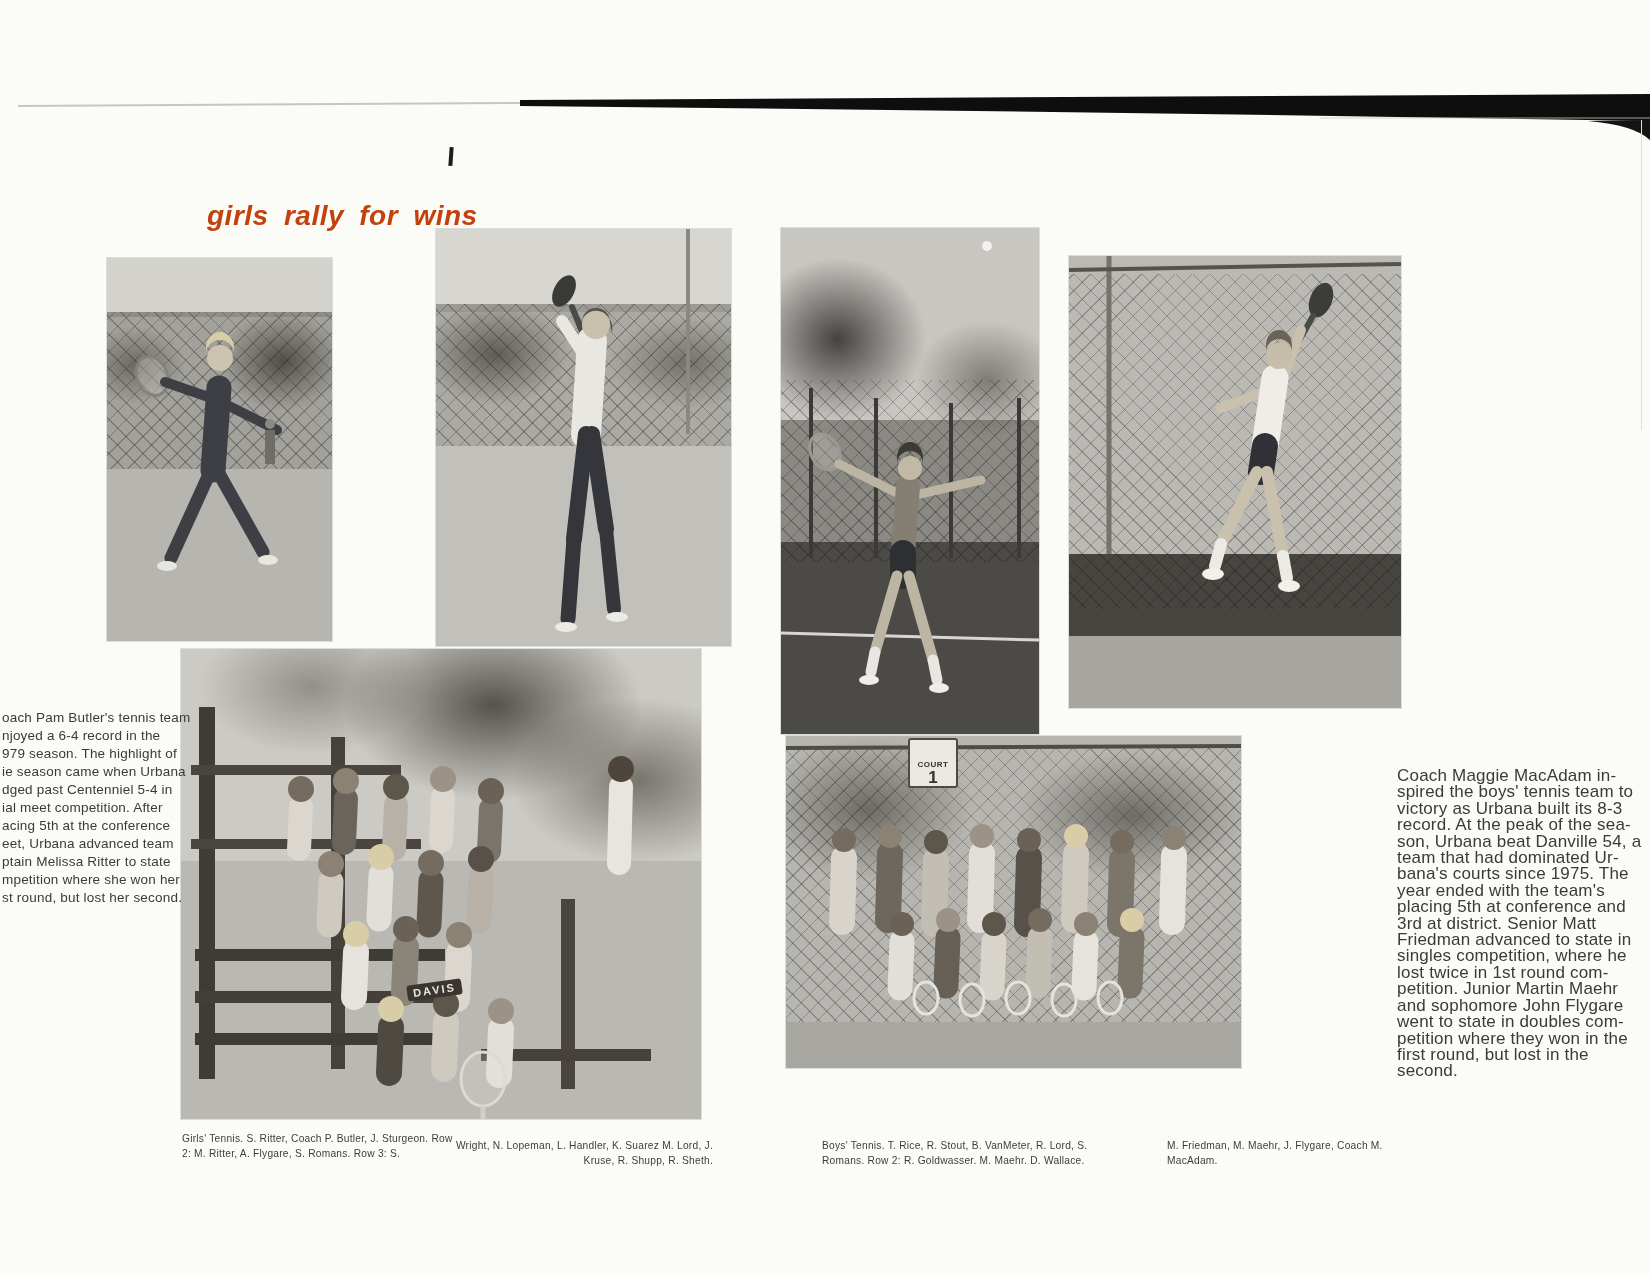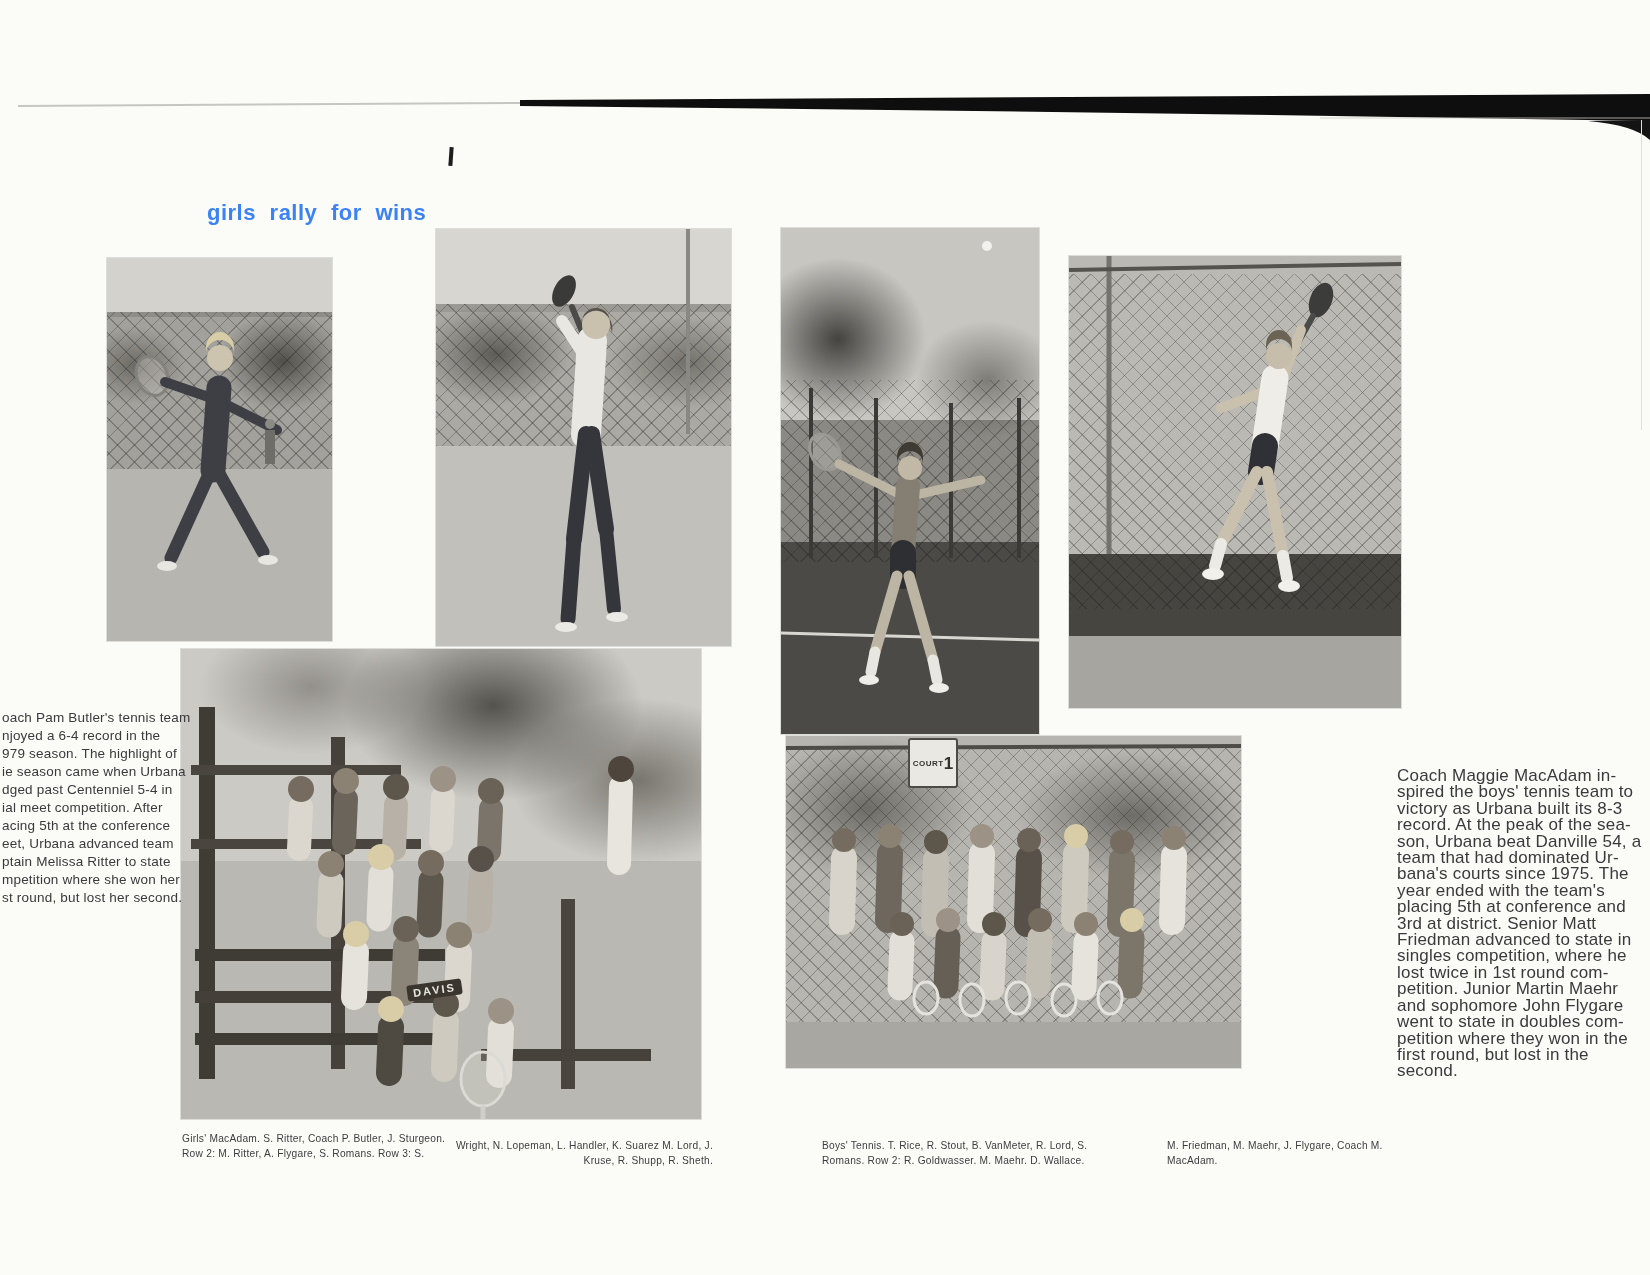--- a/index.html
+++ b/index.html
@@ -12,22 +12,22 @@
   .wedge-svg{position:absolute;left:0;top:94px;width:1650px;height:70px;}
   .watermark{
     position:absolute;left:946px;top:96px;width:430px;
     font-family:"Liberation Serif",serif;font-size:15px;color:#6f6f6b;
     letter-spacing:.4px;white-space:pre;
   }
   .edge-line-v{position:absolute;left:1641px;top:120px;width:1px;height:310px;background:#e0dfda;}
   .tick-mark{position:absolute;left:449px;top:147px;width:4px;height:19px;background:#1d1d1d;transform:rotate(4deg);}
   
   .headline{
-    position:absolute;font-weight:700;font-size:22px;color:#3b82f6;
-    letter-spacing:.5px;word-spacing:7px;white-space:pre;
+    position:absolute;font-weight:700;font-size:28px;color:#c2410c;
+    letter-spacing:.5px;word-spacing:7px;white-space:pre;font-style:italic;
   }
   #girls-title{left:207px;top:200px;}
   #boys-title{left:1056px;top:212px;}
   
   .article{position:absolute;white-space:pre;color:#3a3a3a;}
   #girls-article{left:2px;top:674px;font-size:13.5px;line-height:18px;letter-spacing:.2px;margin-top:35px;}
   #boys-article{left:1397px;top:768px;font-size:17px;line-height:16.4px;letter-spacing:.2px;}
   
   .caption{position:absolute;font-size:10.2px;line-height:14.5px;color:#3d3d3d;letter-spacing:.25px;}
   #girls-cap-1{left:182px;top:1132px;width:272px;}
@@ -72,21 +72,21 @@
       linear-gradient(#cccac5 0 45%, #bab8b2 45% 100%);}
   #photo-bt{left:786px;top:736px;width:455px;height:332px;
     background:
       radial-gradient(ellipse 160px 110px at 18% 22%, rgba(60,58,52,.6), transparent 66%),
       radial-gradient(ellipse 180px 100px at 76% 24%, rgba(50,48,44,.55), transparent 64%),
       linear-gradient(#b7b5af 0 86%, #a9a7a1 86% 100%);}
   #photo-bt .fence{top:3%;bottom:14%;}
   .court-sign{
     position:absolute;left:122px;top:2px;width:46px;height:46px;
     background:#eae8e2;border:2px solid #4d4b46;border-radius:3px;
-    display:flex;flex-direction:row;align-items:center;justify-content:center;
+    display:flex;flex-direction:column;align-items:center;justify-content:flex-end;
     color:#33322e;z-index:3;
   }
   .court-sign .l1{font-size:8px;font-weight:700;letter-spacing:.5px;}
   .court-sign .l2{font-size:17px;font-weight:700;line-height:17px;}
   .shirt-label{
     position:absolute;left:226px;top:333px;padding:2px 6px;background:#3a362f;
     color:#e9e6df;font-size:11px;font-weight:700;letter-spacing:2px;
     transform:rotate(-8deg);border-radius:3px;z-index:3;
   }
 </style>
@@ -320,18 +320,18 @@
 Friedman advanced to state in
 singles competition, where he
 lost twice in 1st round com-
 petition. Junior Martin Maehr
 and sophomore John Flygare
 went to state in doubles com-
 petition where they won in the
 first round, but lost in the
 second.</div>
 
-  <div id="girls-cap-1" class="caption">Girls' MacAdam. S. Ritter, Coach P. Butler, J. Sturgeon. Row 2: M. Ritter, A. Flygare, S. Romans. Row 3: S.</div>
+  <div id="girls-cap-1" class="caption">Girls' Tennis. S. Ritter, Coach P. Butler, J. Sturgeon. Row 2: M. Ritter, A. Flygare, S. Romans. Row 3: S.</div>
   <div id="girls-cap-2" class="caption">Wright, N. Lopeman, L. Handler, K. Suarez M. Lord, J. Kruse, R. Shupp, R. Sheth.</div>
   <div id="boys-cap-1" class="caption">Boys' Tennis. T. Rice, R. Stout, B. VanMeter, R. Lord, S. Romans. Row 2: R. Goldwasser. M. Maehr. D. Wallace.</div>
   <div id="boys-cap-2" class="caption">M. Friedman, M. Maehr, J. Flygare, Coach M. MacAdam.</div>
 
 </div>
 
 </body></html>

